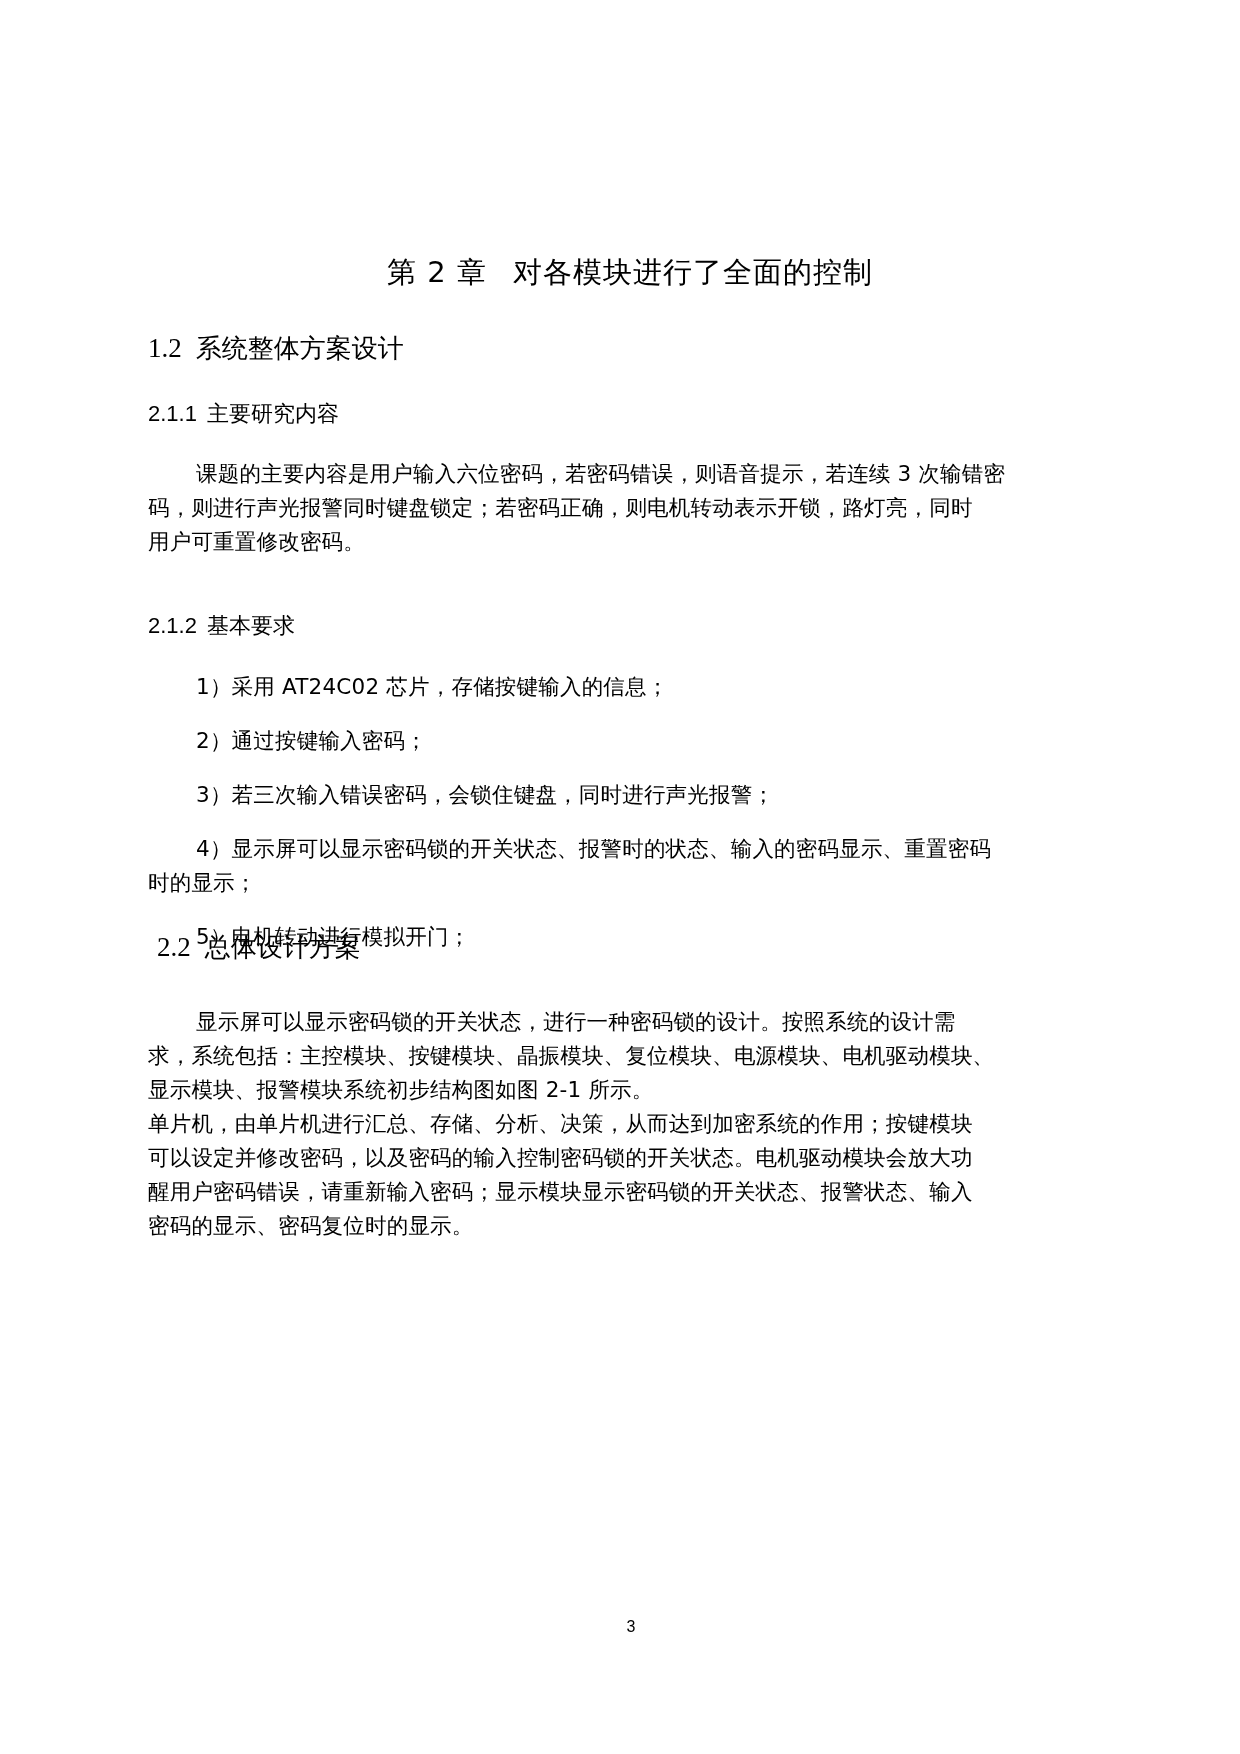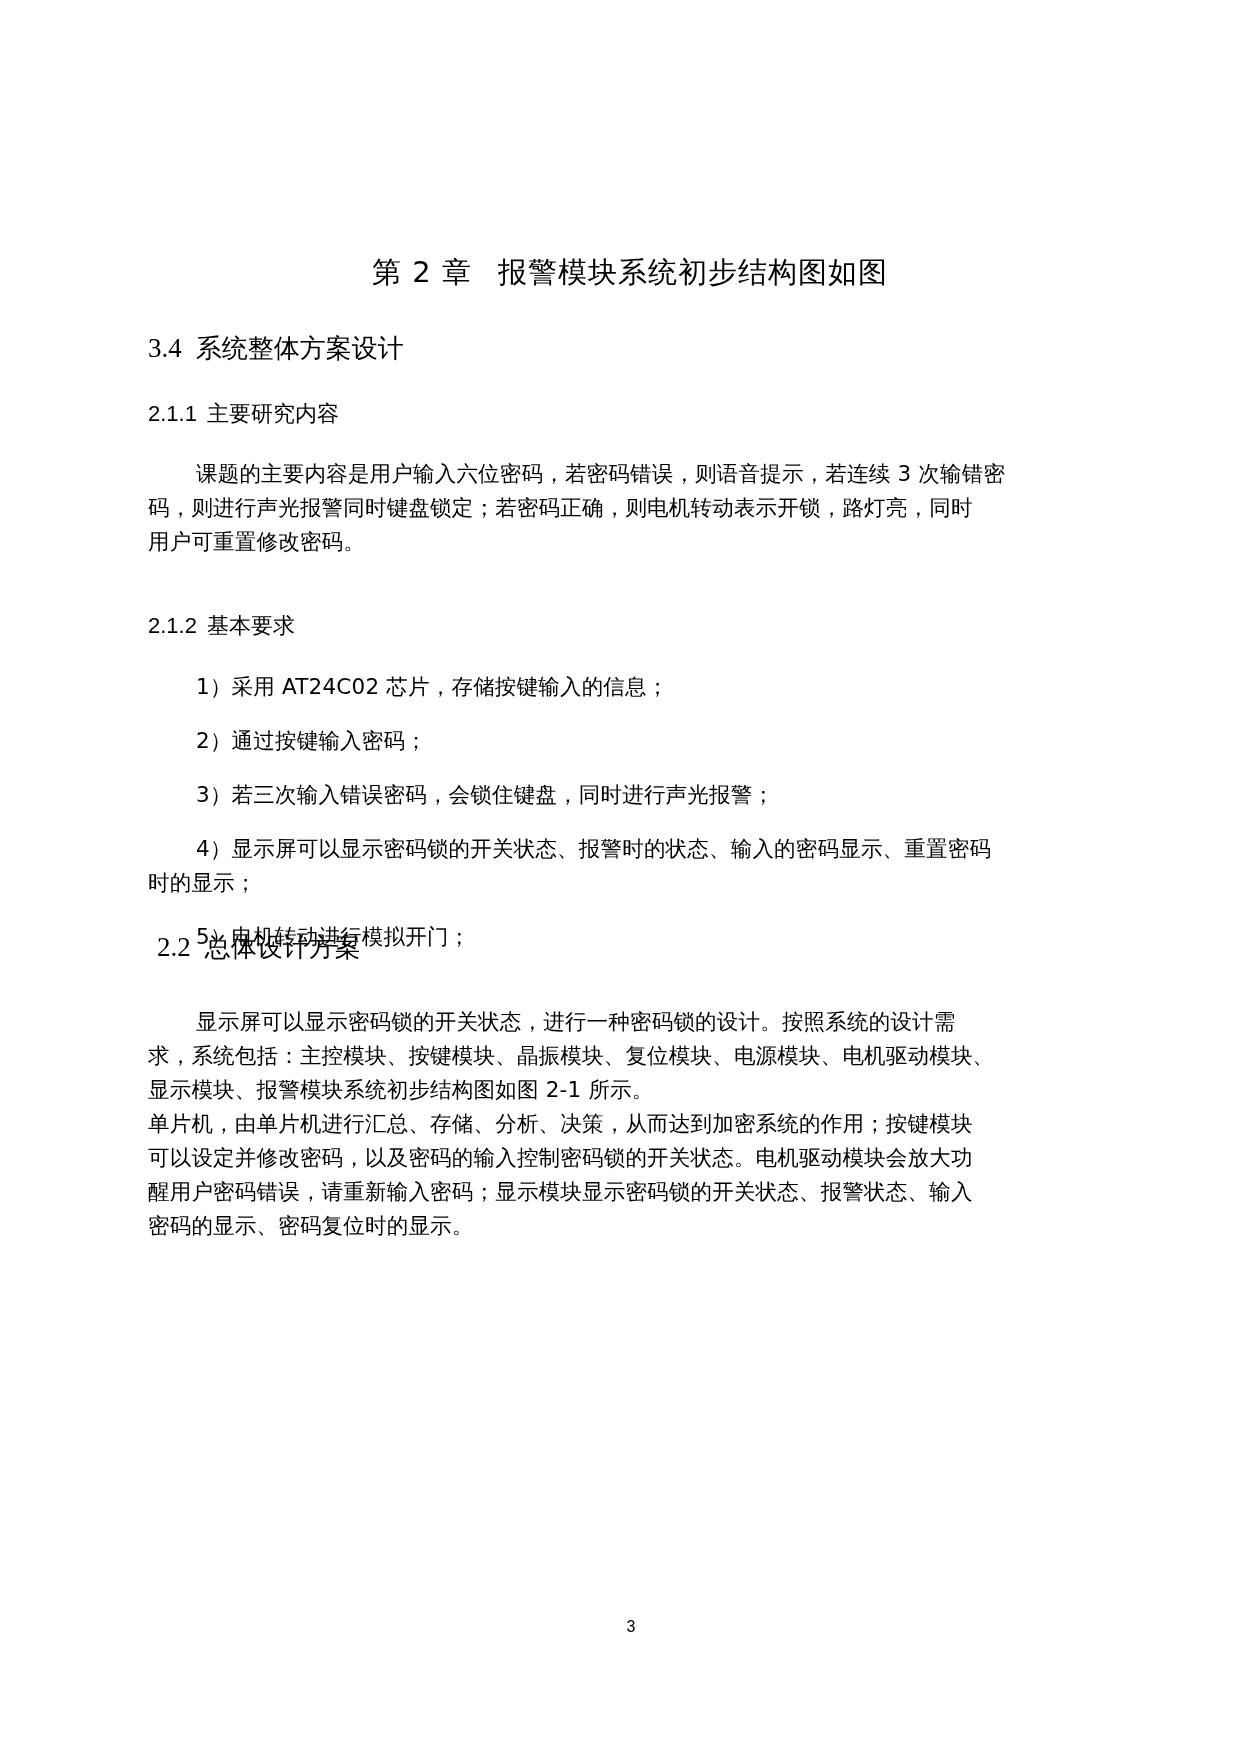--- a/index.html
+++ b/index.html
@@ -70,25 +70,25 @@
       font-size: 16px;
       font-family: "Liberation Sans", "DejaVu Sans", sans-serif;
     }
   </style>
 </head>
 <body>
 
 <div class="page">
 
   <h1 class="chapter-title" style="margin:0;font-weight:normal;">
-    <span class="num">第 2 章</span><span>报警模块系统初步结构图如图</span>
+    <span class="num">第 2 章</span><span>对各模块进行了全面的控制</span>
   </h1>
 
   <h2 class="h2" style="top:330px;margin:0;font-weight:normal;">
-    <span class="num">3.4</span><span>系统整体方案设计</span>
+    <span class="num">1.2</span><span>系统整体方案设计</span>
   </h2>
 
   <h3 class="h3" style="top:398px;margin:0;font-weight:normal;text-align:right;">
     <span class="num">2.1.1</span><span>主要研究内容</span>
   </h3>
 
   <p class="para" style="top:437px;margin:0;">
     <span class="line indent">课题的主要内容是用户输入六位密码，若密码错误，则语音提示，若连续 3 次输错密</span>
     <span class="line">码，则进行声光报警同时键盘锁定；若密码正确，则电机转动表示开锁，路灯亮，同时</span>
     <span class="line">用户可重置修改密码。</span>

